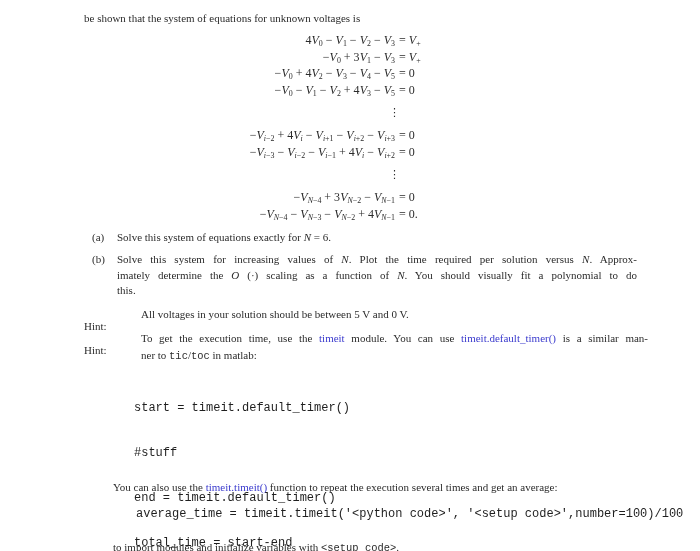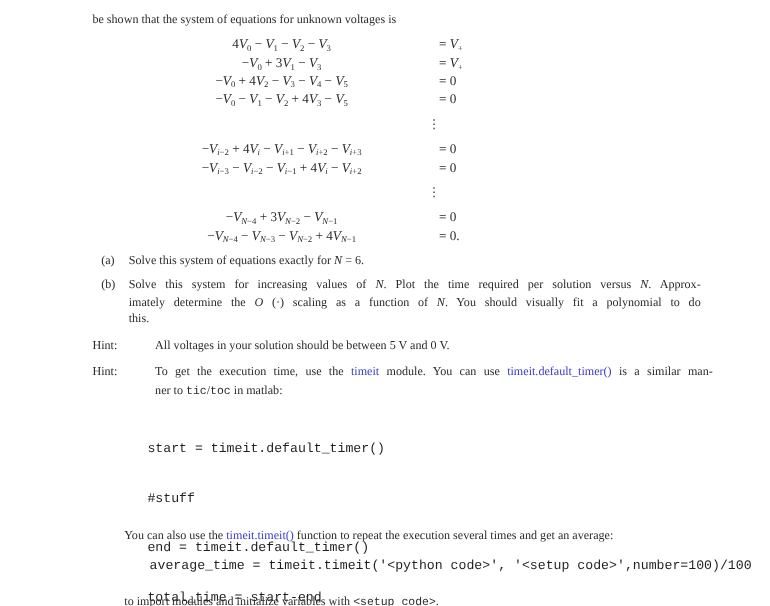--- a/index.html
+++ b/index.html
@@ -16,37 +16,37 @@
     font-size:11px;
     color:var(--text);
     overflow:hidden;
   }
   .line{line-height:15.5px;}
   .intro{position:absolute;left:84px;top:11px;line-height:15px;}
 
   
   .eqs{position:absolute;left:117px;top:32px;font-size:12px;}
   .eq-row{display:flex;line-height:16.5px;height:16.5px;white-space:nowrap;}
-  .eq-lhs{display:inline-block;width:278px;text-align:center;}
+  .eq-lhs{display:inline-block;width:278px;text-align:right;}
   .eq-rhs{display:inline-block;margin-left:4px;text-align:left;}
   .eq-row i, .intro i, .para i, .item-body i{font-style:italic;}
   sub{font-size:0.66em;line-height:0;vertical-align:-0.28em;}
   .vdots-row{
     width:283px;text-align:right;height:29px;line-height:29px;
     font-family:"DejaVu Sans","DejaVu Serif",serif;font-size:11px;letter-spacing:0;
   }
 
   
   .item{position:absolute;left:92px;}
   .item-label{position:absolute;left:0;top:0;line-height:15.5px;}
   .item-body{margin-left:25px;width:520px;}
 
   
   .hint{position:absolute;left:84px;}
-  .hint-label{position:absolute;left:0;top:0;line-height:16px;}
+  .hint-label{position:absolute;left:0;top:12px;line-height:16px;}
   .hint-body{margin-left:29px;width:535px;}
   .hint-body .line{line-height:16.5px;margin-left:28px;}
   .para{position:absolute;width:540px;margin-top:40px;}
   .fill{text-align:justify;text-align-last:justify;}
 
   
   .code{
     position:absolute;
     font-family:"Liberation Mono","DejaVu Sans Mono",monospace;
     font-size:12px;line-height:15px;white-space:pre;color:#1f1f1f;

